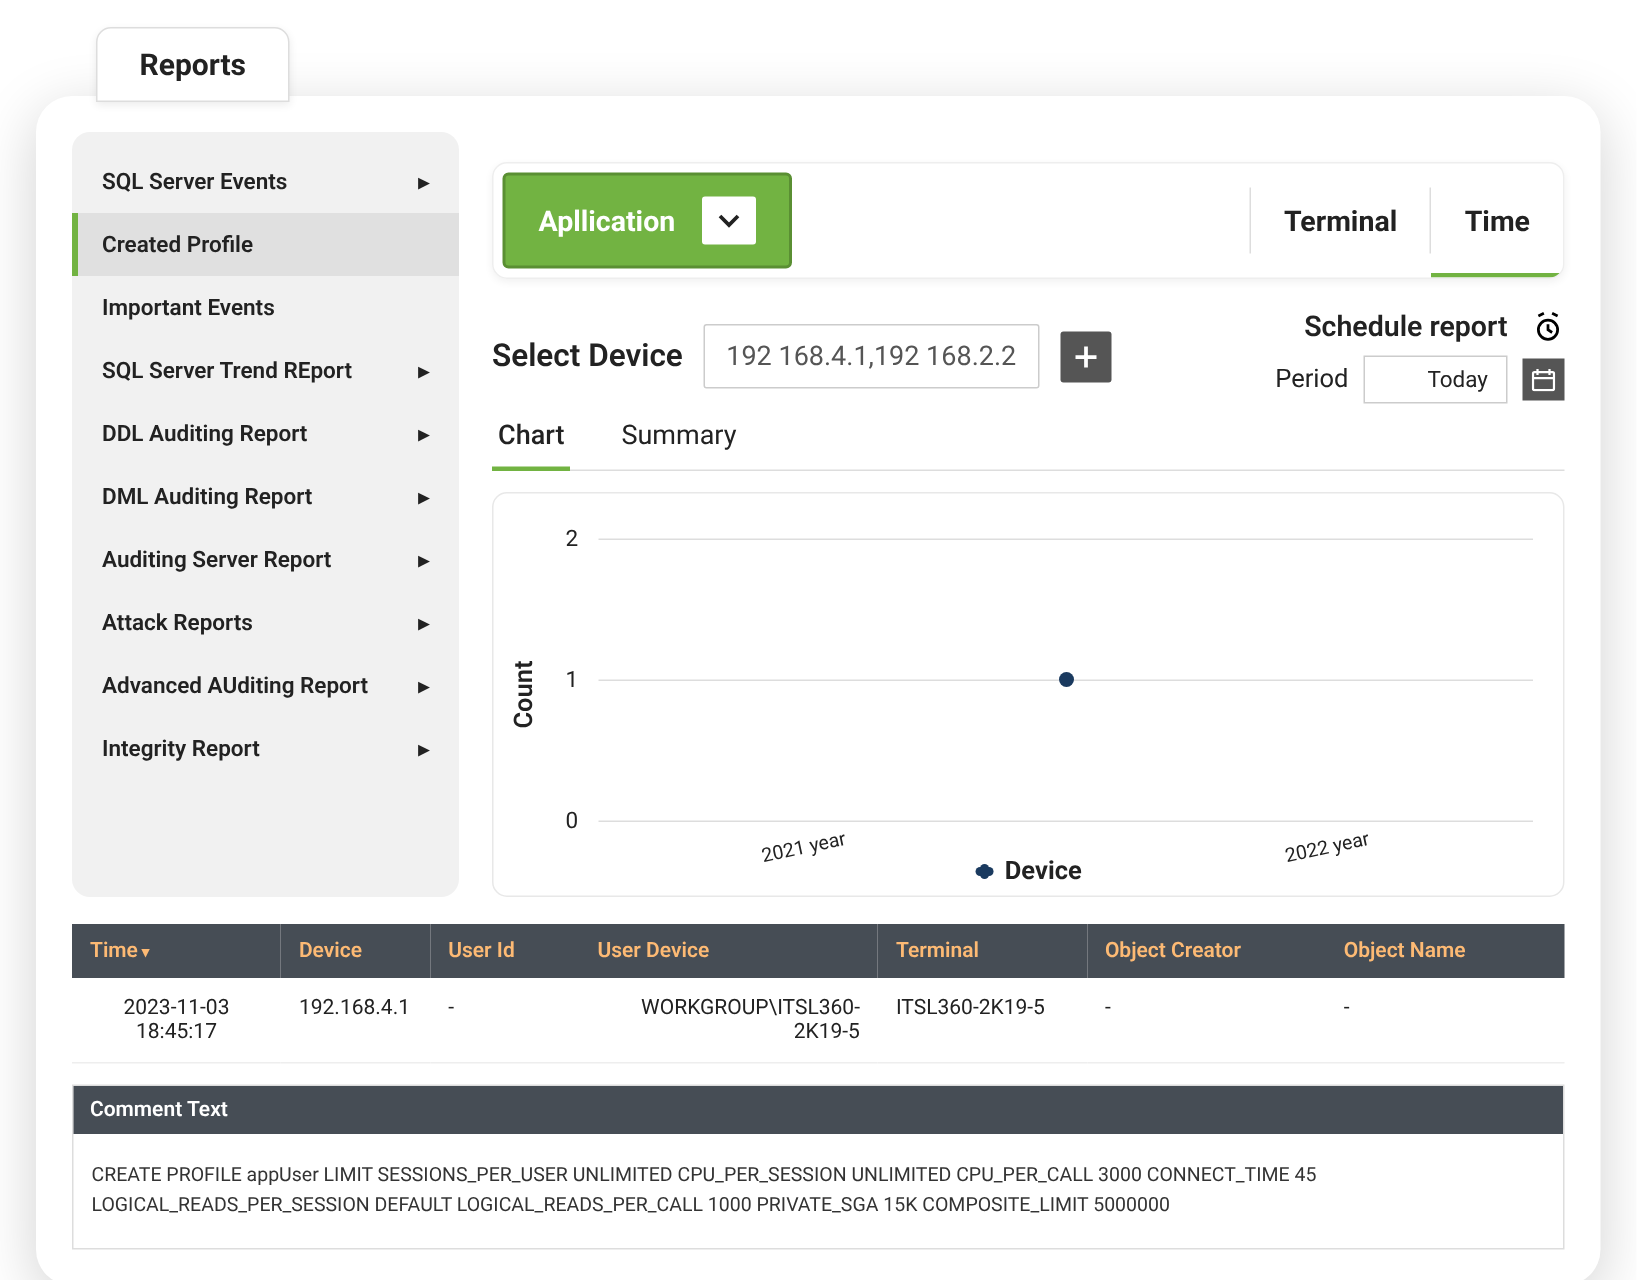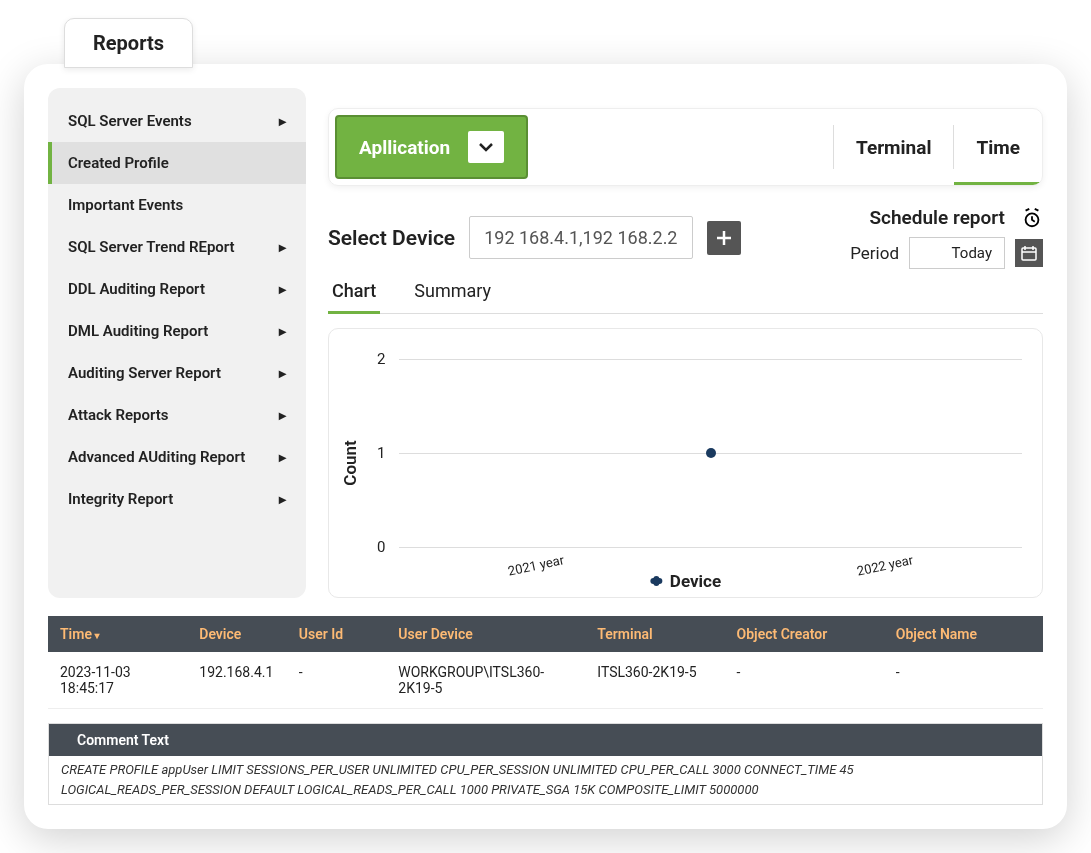--- a/index.html
+++ b/index.html
@@ -40,22 +40,22 @@
   .dot { position: absolute; width: 10px; height: 10px; background: #1a3a5f; border-radius: 50%; transform: translate(-50%,-50%); }
   .xtick { position: absolute; bottom: -26px; font-size: 13px; transform: translateX(-50%) rotate(-12deg); white-space: nowrap; }
   .xaxis-label { position: absolute; bottom: 6px; left: 50%; transform: translateX(-50%); font-size: 17px; font-weight: 700; display: flex; align-items: center; gap: 8px; }
   .legenddot { width: 12px; height: 6px; background: #1a3a5f; border-radius: 3px; position: relative; }
   .legenddot::after { content: ""; position: absolute; left: 3px; top: -2px; width: 6px; height: 10px; background: #1a3a5f; border-radius: 3px; }
   .datatable { margin-top: 18px; width: 100%; border-collapse: collapse; font-size: 14px; }
   .datatable th { background: #464d55; color: #fdba74; text-align: left; padding: 10px 12px; font-weight: 600; }
   .datatable td { padding: 12px 12px; border-bottom: 1px solid #eee; vertical-align: top; }
   .sort::after { content: " \25BE"; font-size: 10px; }
   .commentpanel { margin-top: 14px; border: 1px solid #ddd; }
-  .commenthdr { background: #464d55; color: #fff; padding: 8px 28px; font-size: 14px; font-weight: 600; }
-  .commentbody { padding: 4px 12px; font-size: 13px; line-height: 1.55; color: #333; font-style: italic; }
+  .commenthdr { background: #464d55; color: #fff; padding: 8px 11px; font-size: 14px; font-weight: 600; }
+  .commentbody { padding: 18px 12px; font-size: 13px; line-height: 1.55; color: #333; }
   svg { display: block; }
 </style>
 </head>
 <body>
 
 
 
 <div class="page-tab">Reports</div>
 
 <div class="card">
@@ -187,24 +187,24 @@
           <th>Device</th>
           <th>User Id</th>
           <th>User Device</th>
           <th>Terminal</th>
           <th>Object Creator</th>
           <th>Object Name</th>
         </tr>
       </thead>
     <tbody id="tbody">
         <tr>
-          <td style="width: 14%;">2023-11-03 18:45:17</td>
+          <td style="width: 14%; text-align: center;">2023-11-03 18:45:17</td>
           <td style="width: 10%;">192.168.4.1</td>
           <td style="width: 10%;">-</td>
-          <td style="width: 20%;">WORKGROUP\ITSL360-2K19-5</td>
+          <td style="width: 20%; text-align: right;">WORKGROUP\ITSL360-2K19-5</td>
           <td style="width: 14%;">ITSL360-2K19-5</td>
           <td style="width: 16%;">-</td>
           <td style="width: 16%;">-</td>
         </tr>
       </tbody>
   </table>
 
   <div class="commentpanel">
     <div class="commenthdr">Comment Text</div>
     <div class="commentbody">CREATE PROFILE appUser LIMIT SESSIONS_PER_USER UNLIMITED CPU_PER_SESSION UNLIMITED CPU_PER_CALL 3000 CONNECT_TIME 45 LOGICAL_READS_PER_SESSION DEFAULT LOGICAL_READS_PER_CALL 1000 PRIVATE_SGA 15K COMPOSITE_LIMIT 5000000</div>

